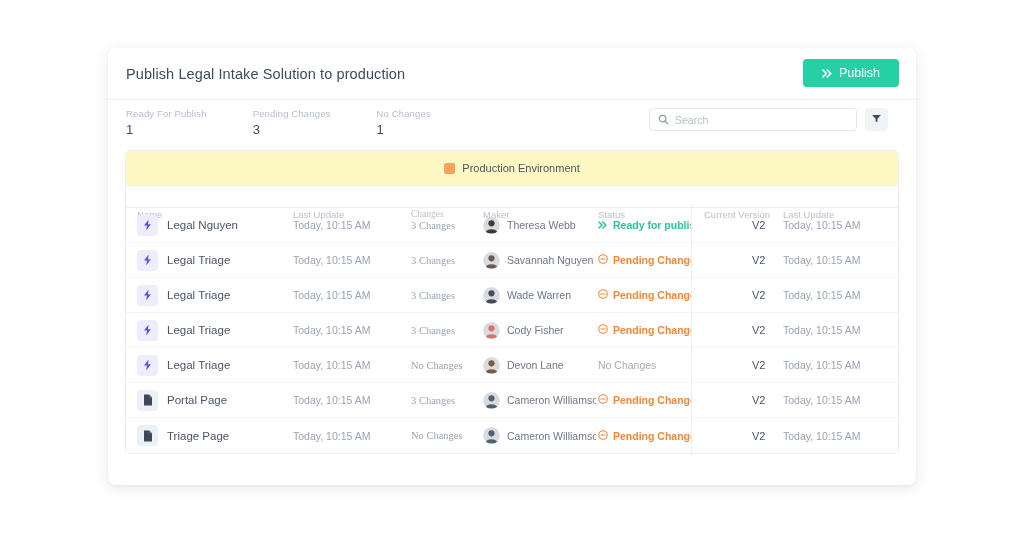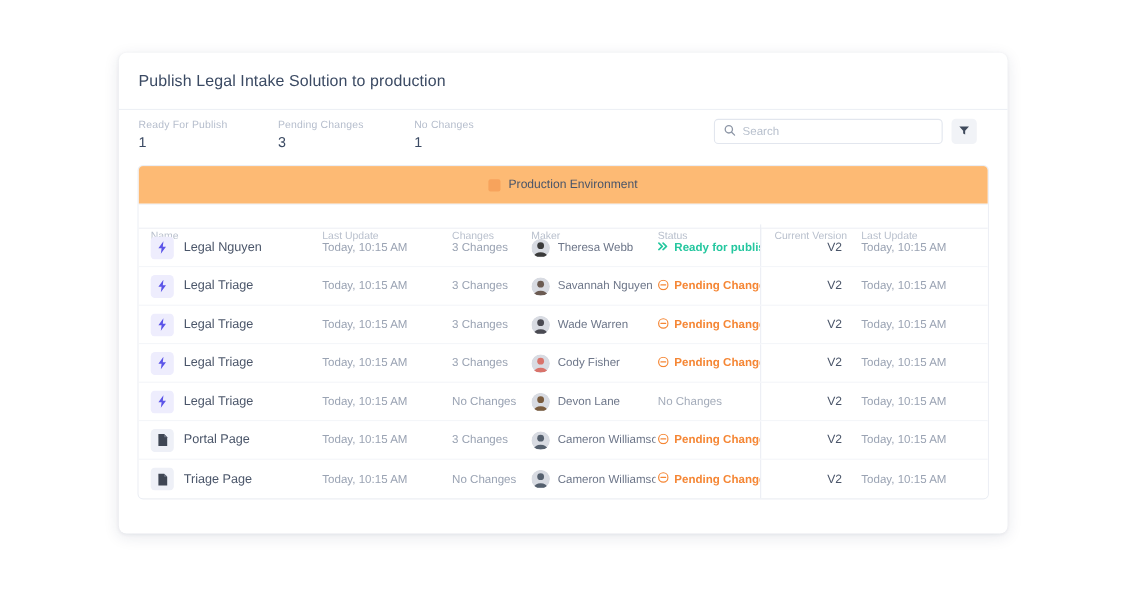--- a/index.html
+++ b/index.html
@@ -107,21 +107,21 @@
   .env-head { display: flex; height: 34px; }
   .env-build {
     flex: 0 0 566px;
     background: #fefbf2;
     display: flex; align-items: center; justify-content: center;
     gap: 7px;
     border-right: 1px solid #ebeef4;
   }
   .env-prod {
     flex: 1;
-    background: #fdba74;
+    background: #fef9c3;
     display: flex; align-items: center; justify-content: center;
     gap: 7px;
   }
   .env-label { font-size: 11px; color: #4a5569; }
 
   .ico-build {
     width: 11px; height: 11px; border-radius: 2px;
     background: repeating-linear-gradient(
       -45deg, #f5c542 0 2.2px, #e8a21f 2.2px 4.4px);
   }
@@ -142,21 +142,21 @@
   .row {
     display: flex; height: 35px; align-items: center;
     border-bottom: 1px solid #f2f4f8;
     background: #ffffff;
   }
   .row:last-child { border-bottom: none; }
 
   .cell { padding: 0 2px; overflow: hidden; white-space: nowrap; }
   .c-name   { flex: 0 0 165px; padding-left: 11px; display: flex; align-items: center; gap: 9px; }
   .c-lastup { flex: 0 0 118px; }
-  .c-chg    { flex: 0 0 72px; }
+  .c-chg    { flex: 0 0 72px; font-family: Liberation Serif, serif; }
   .c-maker  { flex: 0 0 115px; display: flex; align-items: center; gap: 7px; }
   .c-status { flex: 0 0 95px; }
   .c-ver    { flex: 0 0 90px; padding-left: 12px; border-left: 1px solid #ebeef4; height: 100%; display: flex; align-items: center; }
   .c-plast  { flex: 1; }
 
   .col-head .c-ver { border-left: 1px solid #ebeef4; }
 
   .nm-icon {
     width: 21px; height: 21px; border-radius: 4px;
     display: flex; align-items: center; justify-content: center;
@@ -182,20 +182,29 @@
   .status.none    { color: #a4acba; font-weight: normal; }
 </style>
 </head>
 <body>
 
 <div class="stage">
   <div class="card">
 
     <div class="card-header">
       <div class="card-title">Publish Legal Intake Solution to production</div>
+      <button class="publish-btn">
+        <span class="chev2">
+          <svg width="11" height="9" viewBox="0 0 11 9">
+            <path d="M1 1.2 L4.4 4.5 L1 7.8" fill="none" stroke="#fff" stroke-width="1.7" stroke-linecap="round" stroke-linejoin="round"></path>
+            <path d="M5.3 1.2 L8.7 4.5 L5.3 7.8" fill="none" stroke="#fff" stroke-width="1.7" stroke-linecap="round" stroke-linejoin="round"></path>
+          </svg>
+        </span>
+        <span>Publish</span>
+      </button>
     </div>
 
     <div class="stats-bar">
       <div class="stat">
         <span class="stat-label">Ready For Publish</span>
         <span class="stat-value">1</span>
       </div>
       <div class="stat">
         <span class="stat-label">Pending Changes</span>
         <span class="stat-value">3</span>

